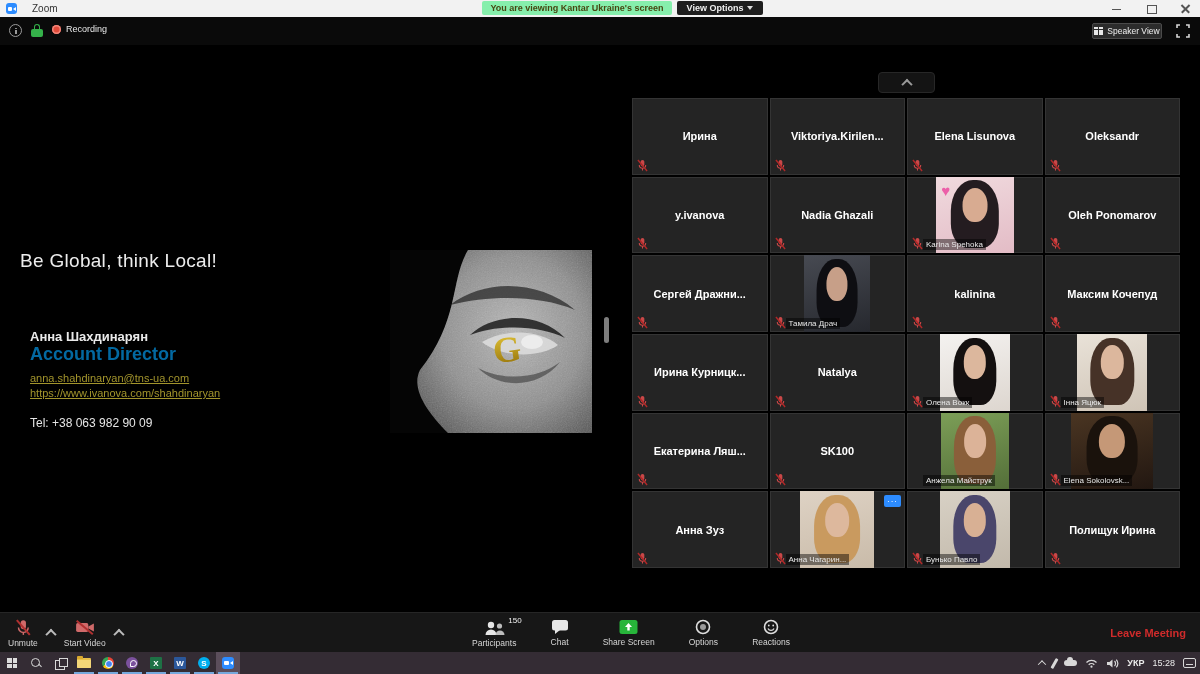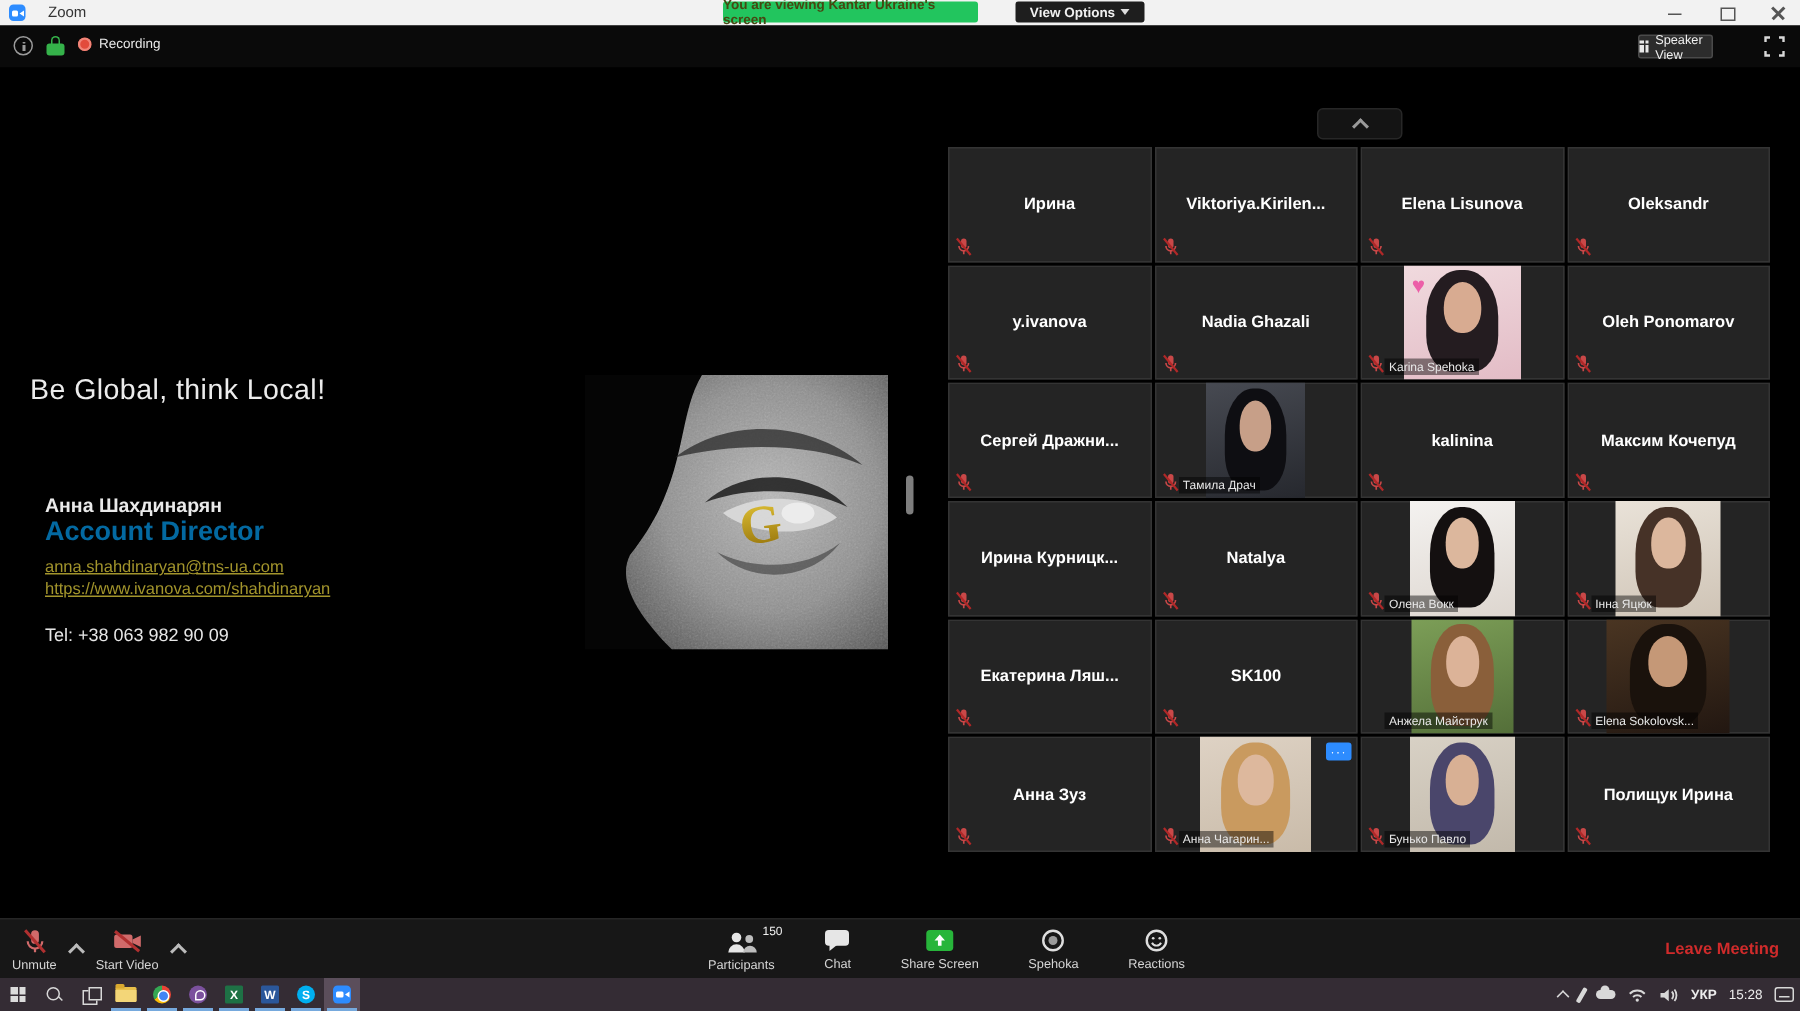--- a/index.html
+++ b/index.html
@@ -11,22 +11,22 @@
   .titlebar { position:absolute; top:0; left:0; width:1200px; height:17px;
     background:#f2f2f2; display:flex; align-items:center; }
   .zoom-logo { width:11px; height:11px; margin-left:6px; border-radius:3px;
     background:#2d8cff; position:relative; }
   .zoom-logo::before { content:""; position:absolute; left:2px; top:3.5px; width:4px;
     height:4px; background:#fff; border-radius:1px; }
   .zoom-logo::after { content:""; position:absolute; left:6.5px; top:3.5px;
     border-top:2px solid transparent; border-bottom:2px solid transparent;
     border-right:3px solid #fff; }
   .titlebar-title { font-size:10px; color:#333; margin-left:15px; }
-  .share-banner { position:absolute; left:482px; top:1px; width:170px; height:14px;
-    background:#22c55e; border-radius:2px; display:flex; align-items:center;
+  .share-banner { position:absolute; left:482px; top:1px; width:190px; height:14px;
+    background:#86efac; border-radius:2px; display:flex; align-items:center;
     justify-content:center; font-size:9px; font-weight:bold; color:#474712; }
   .view-options { position:absolute; left:677px; top:1px; width:86px; height:14px;
     background:#1e1e1e; border-radius:2px; display:flex; align-items:center;
     justify-content:center; gap:4px; font-size:9px; font-weight:bold; color:#f0f0f0; }
   .caret-down { width:0; height:0; border-left:3px solid transparent;
     border-right:3px solid transparent; border-top:4px solid #ddd; }
   .win-controls { position:absolute; right:8px; top:0; height:17px; display:flex;
     gap:20px; align-items:center; }
   .wc { width:14px; height:14px; position:relative; }
   .wc-min::before { content:""; position:absolute; left:2px; top:7px; width:9px;
@@ -49,21 +49,21 @@
     height:4px; background:#9b9b9b; }
   .lock-icon { position:absolute; left:31px; top:7px; width:12px; height:13px; }
   .lock-icon .shackle { position:absolute; left:3px; top:0; width:6px; height:6px;
     border:1.6px solid #35b24a; border-bottom:none; border-radius:4px 4px 0 0; }
   .lock-icon .body { position:absolute; left:0; top:4.5px; width:12px; height:8.5px;
     background:#35b24a; border-radius:2px; }
   .rec-wrap { position:absolute; left:52px; top:7px; display:flex; align-items:center; gap:5px; }
   .rec-dot { width:9px; height:9px; border-radius:50%; background:#e24b3b;
     box-shadow:inset 0 0 0 1.5px #f0867a; }
   .rec-label { font-size:9px; color:#e8e8e8; }
-  .speaker-view-btn { position:absolute; left:1092px; top:6px; width:50px; height:16px;
+  .speaker-view-btn { position:absolute; left:1092px; top:6px; width:70px; height:16px;
     background:#2c2c2c; border:1px solid #4a4a4a; border-radius:2px; display:flex;
     align-items:center; justify-content:center; gap:4px; font-size:8.5px; color:#f0f0f0; }
   .grid-glyph { width:9px; height:8px; display:grid; grid-template-columns:1fr 1fr;
     grid-template-rows:2px 1fr; gap:1px; }
   .grid-glyph i { background:#e8e8e8; }
   .fullscreen-btn { position:absolute; left:1176px; top:7px; width:14px; height:14px; }
 
   
   .main { position:absolute; top:45px; left:0; width:1200px; height:567px; background:#000; }
 
@@ -673,21 +673,21 @@
           <rect x="0.5" y="1" width="18" height="14" rx="2.5" fill="#27b53a"></rect>
           <path d="M9.5 4 L13 8 L10.7 8 L10.7 11.5 L8.3 11.5 L8.3 8 L6 8 Z" fill="#fff"></path>
         </svg>
         <span class="tb-label">Share Screen</span>
       </div>
       <div class="tb-item">
         <svg width="16" height="16" viewBox="0 0 16 16">
           <circle cx="8" cy="8" r="6.5" stroke="#dedede" stroke-width="1.6" fill="none"></circle>
           <circle cx="8" cy="8" r="3" fill="#9a9a9a"></circle>
         </svg>
-        <span class="tb-label">Spehoka</span>
+        <span class="tb-label">Options</span>
       </div>
       <div class="tb-item">
         <svg width="16" height="16" viewBox="0 0 16 16">
           <circle cx="8" cy="8" r="6.5" stroke="#dedede" stroke-width="1.6" fill="none"></circle>
           <circle cx="5.8" cy="6.5" r="0.9" fill="#dedede"></circle>
           <circle cx="10.2" cy="6.5" r="0.9" fill="#dedede"></circle>
           <path d="M5 9.5a3.3 3.3 0 0 0 6 0" stroke="#dedede" stroke-width="1.3" fill="none"></path>
         </svg>
         <span class="tb-label">Reactions</span>
       </div>

